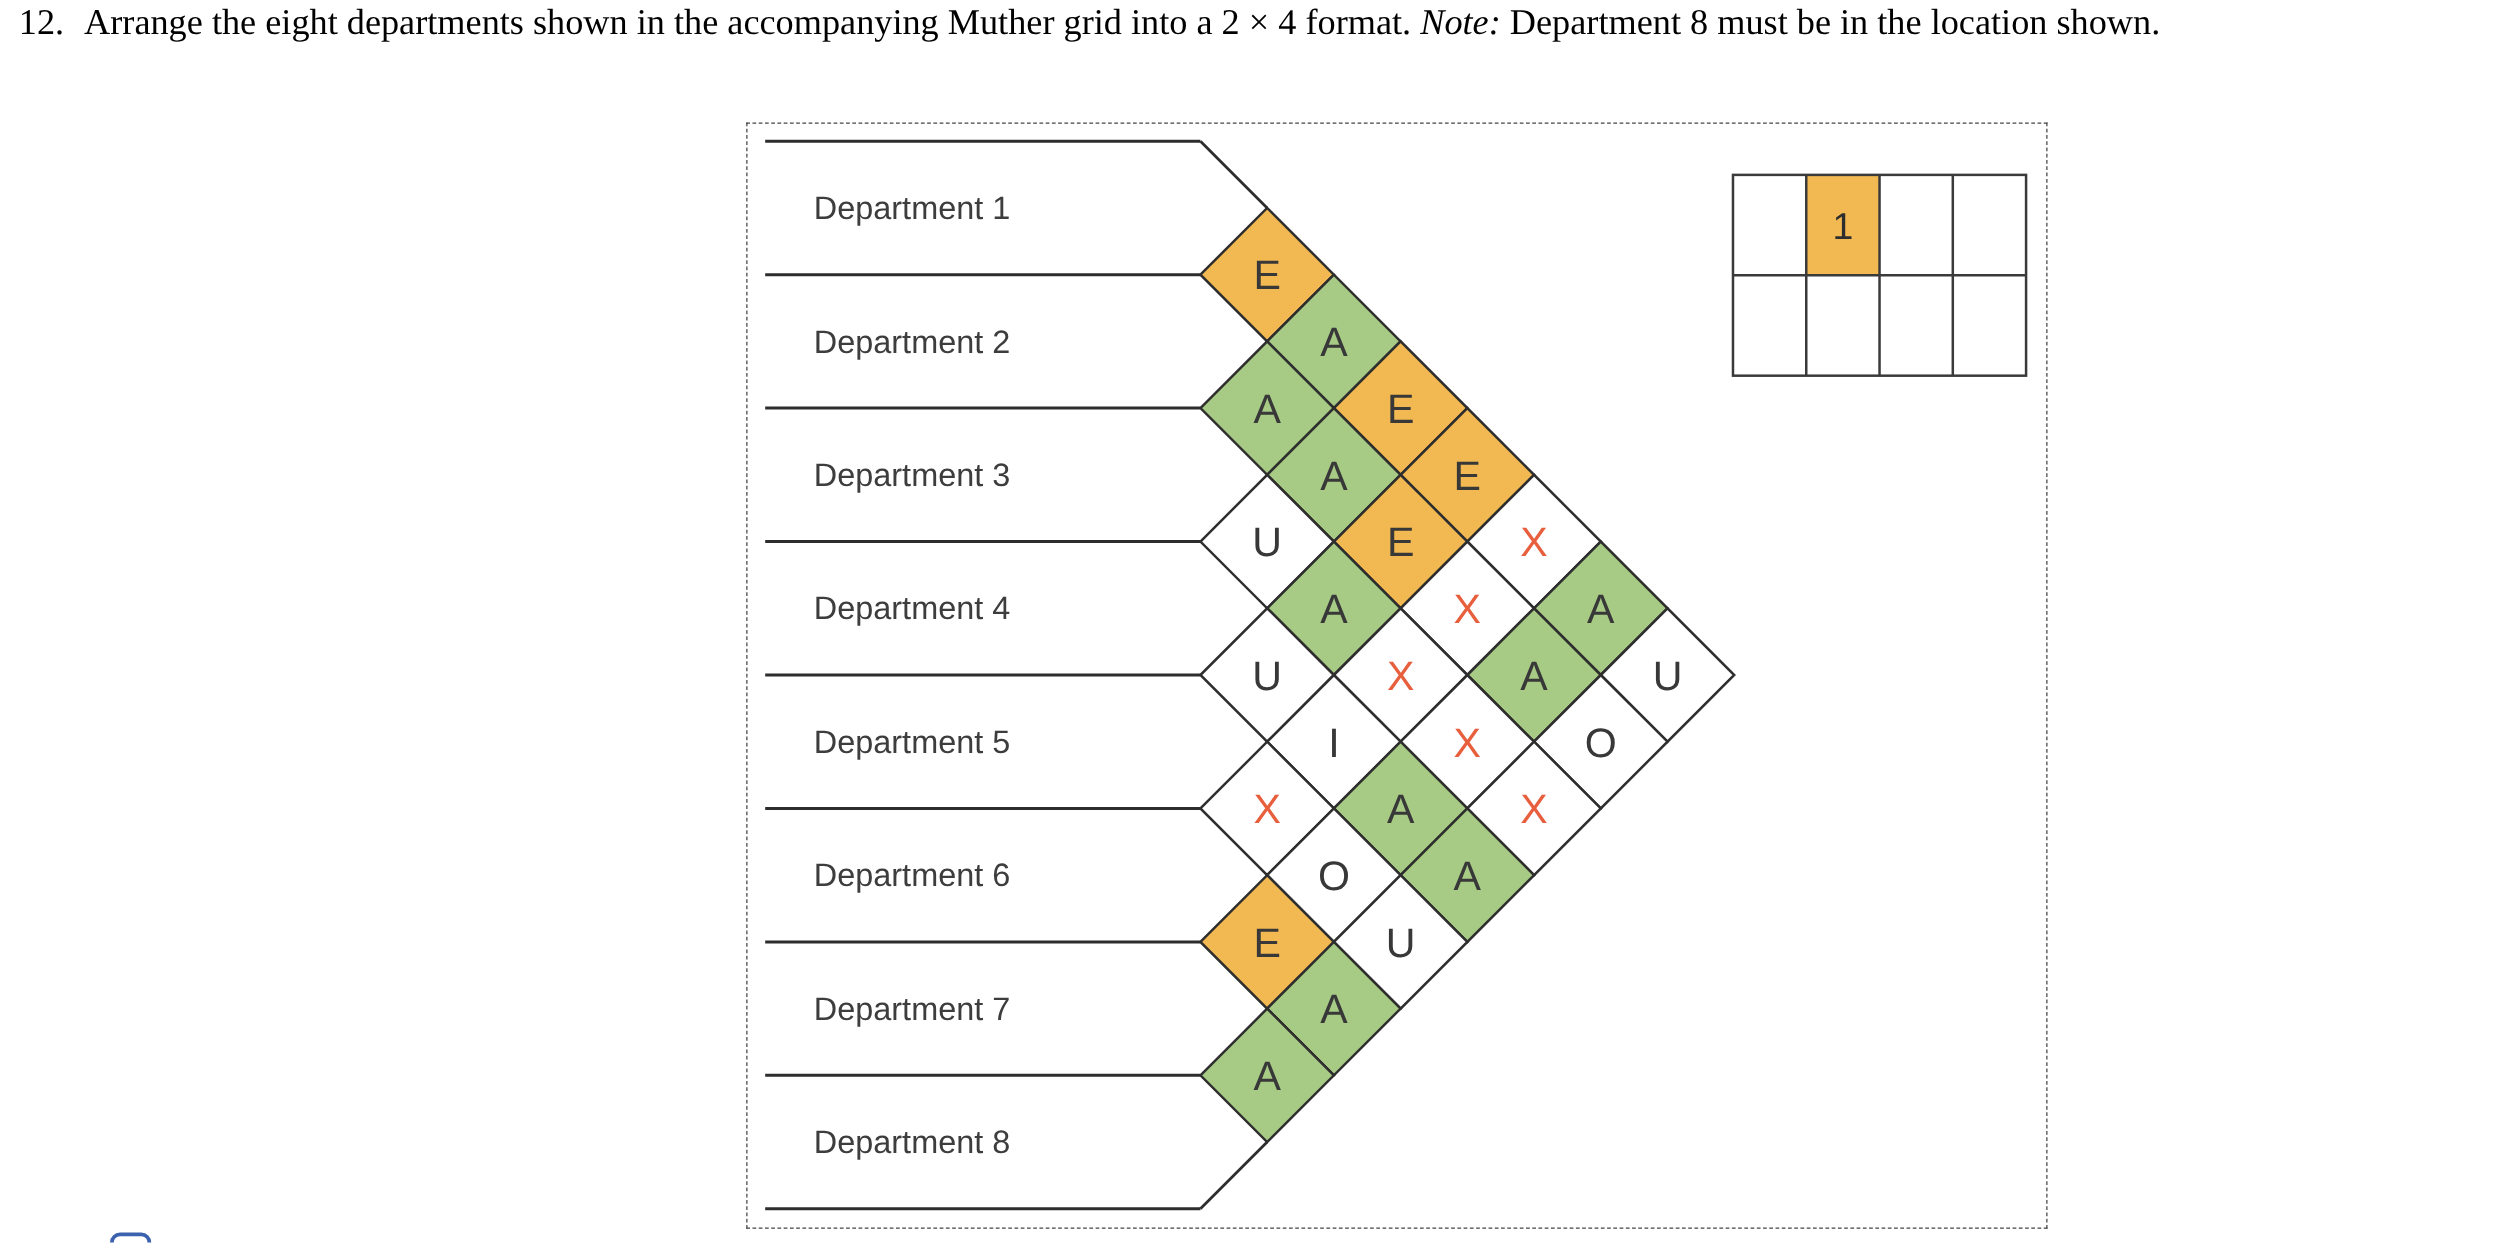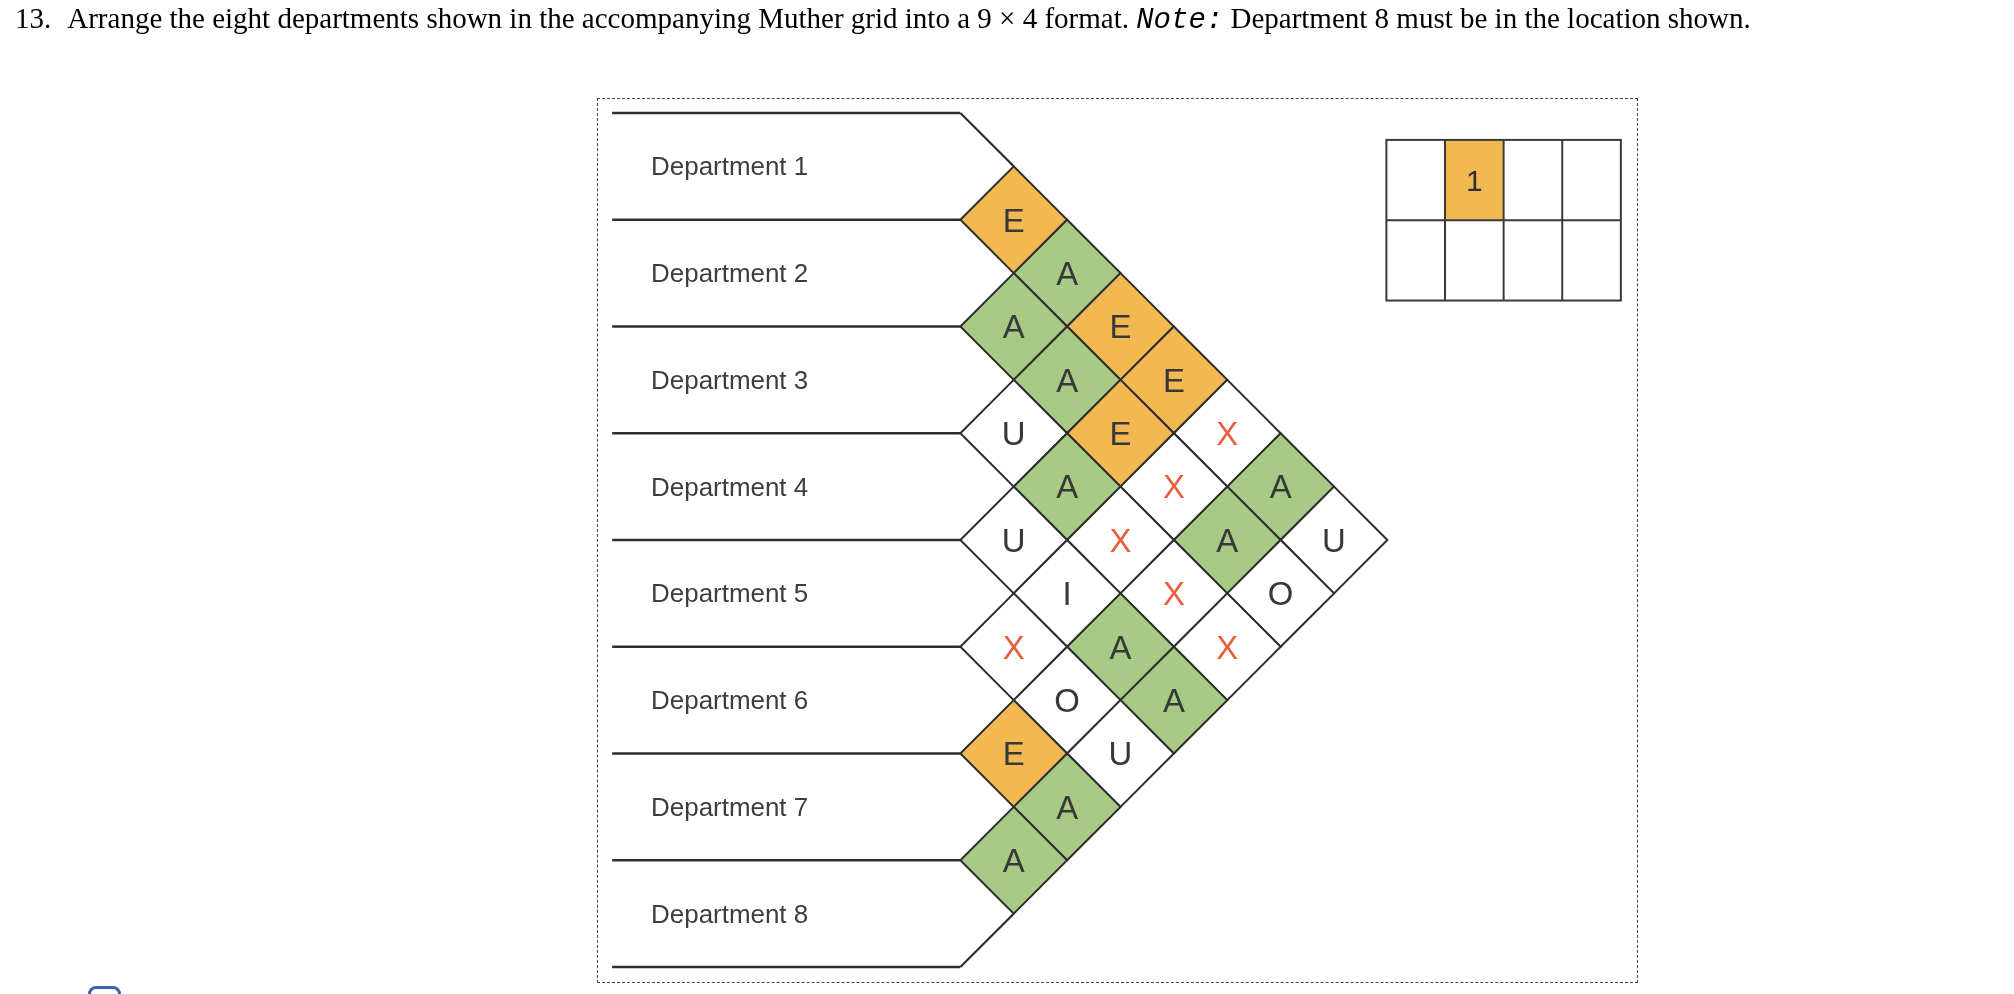--- a/index.html
+++ b/index.html
@@ -7,21 +7,21 @@
     width:2014px;height:994px;position:relative;overflow:hidden;
     background:#ffffff;font-family:"Liberation Sans",sans-serif;
   }
   
   .q-title{
     position:absolute;top:2px;left:15px;width:1990px;
     font-family:"Liberation Serif",serif;font-size:29px;color:#000;
     white-space:nowrap;
   }
   .q-num{display:inline-block;margin-right:16px;}
-  .q-note{font-style:italic;font-family:Liberation Mono, monospace;}
+  .q-note{font-style:italic;}
   
   .figure-box{
     position:absolute;left:597px;top:98px;width:1041px;height:885px;
     border:1px dashed #444;box-sizing:border-box;background:#fff;text-align:center;
   }
   .figure-box svg{display:block;width:1039px;height:883px;}
   
   .divider{stroke:#2d2d2d;stroke-width:2.4;}
   .edgeseg{stroke:#2d2d2d;stroke-width:2.2;}
   .cell{stroke:#2e2e2e;stroke-width:2;stroke-linejoin:miter;}
@@ -32,21 +32,21 @@
   
   .bottom-icon{
     position:absolute;left:88px;top:986px;width:33px;height:24px;
     box-sizing:border-box;border:3px solid #3a62ae;border-radius:8px;
     background:#ffffff;
   }
 </style>
 </head>
 <body>
 
-<div class="q-title"><span class="q-num">13.</span><span><span>Arrange the eight departments shown in the accompanying Muther grid into a 9 × 4 format. </span><span class="q-note">Note:</span><span> Department 8 must be in the location shown.</span></span></div>
+<div class="q-title"><span class="q-num">12.</span><span><span>Arrange the eight departments shown in the accompanying Muther grid into a 2 × 4 format. </span><span class="q-note">Note:</span><span> Department 8 must be in the location shown.</span></span></div>
 
 <div class="figure-box">
   <svg id="fig" viewBox="0 0 1041 885" xmlns="http://www.w3.org/2000/svg">
       <line x1="14" y1="14" x2="363" y2="14" class="divider"></line>
       <line x1="14" y1="121" x2="363" y2="121" class="divider"></line>
       <line x1="14" y1="228" x2="363" y2="228" class="divider"></line>
       <line x1="14" y1="335" x2="363" y2="335" class="divider"></line>
       <line x1="14" y1="442" x2="363" y2="442" class="divider"></line>
       <line x1="14" y1="549" x2="363" y2="549" class="divider"></line>
       <line x1="14" y1="656" x2="363" y2="656" class="divider"></line>

